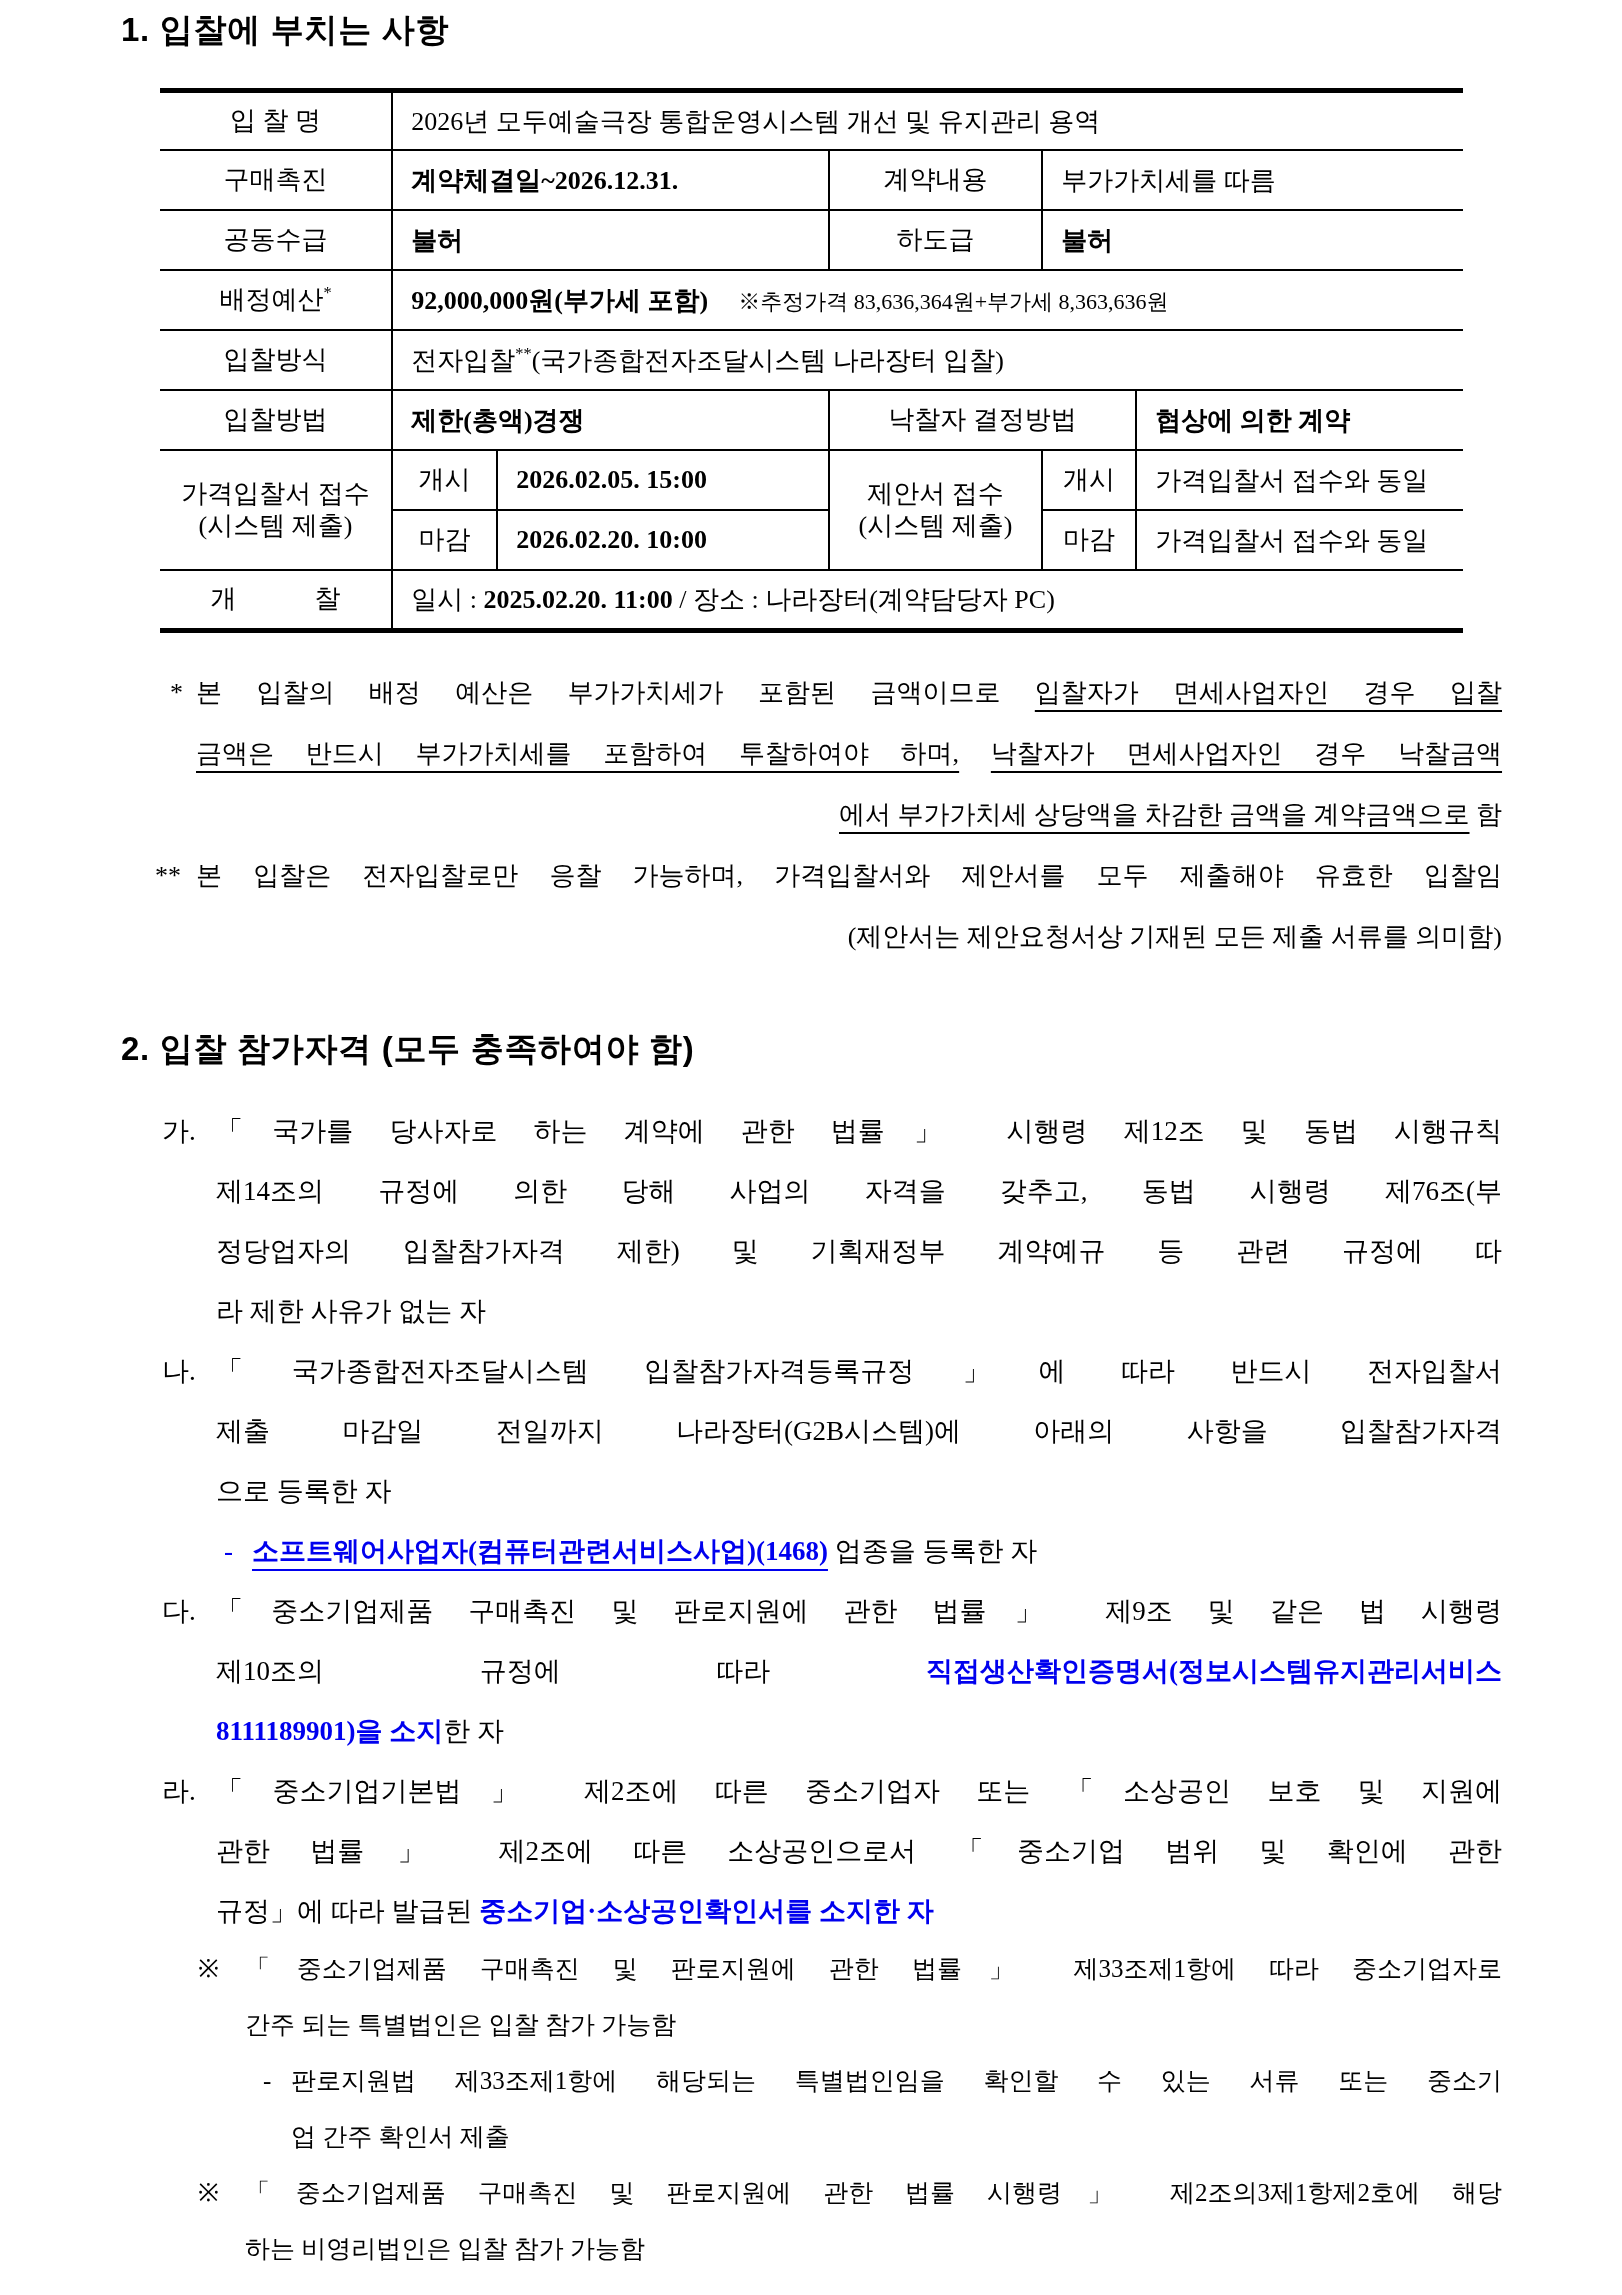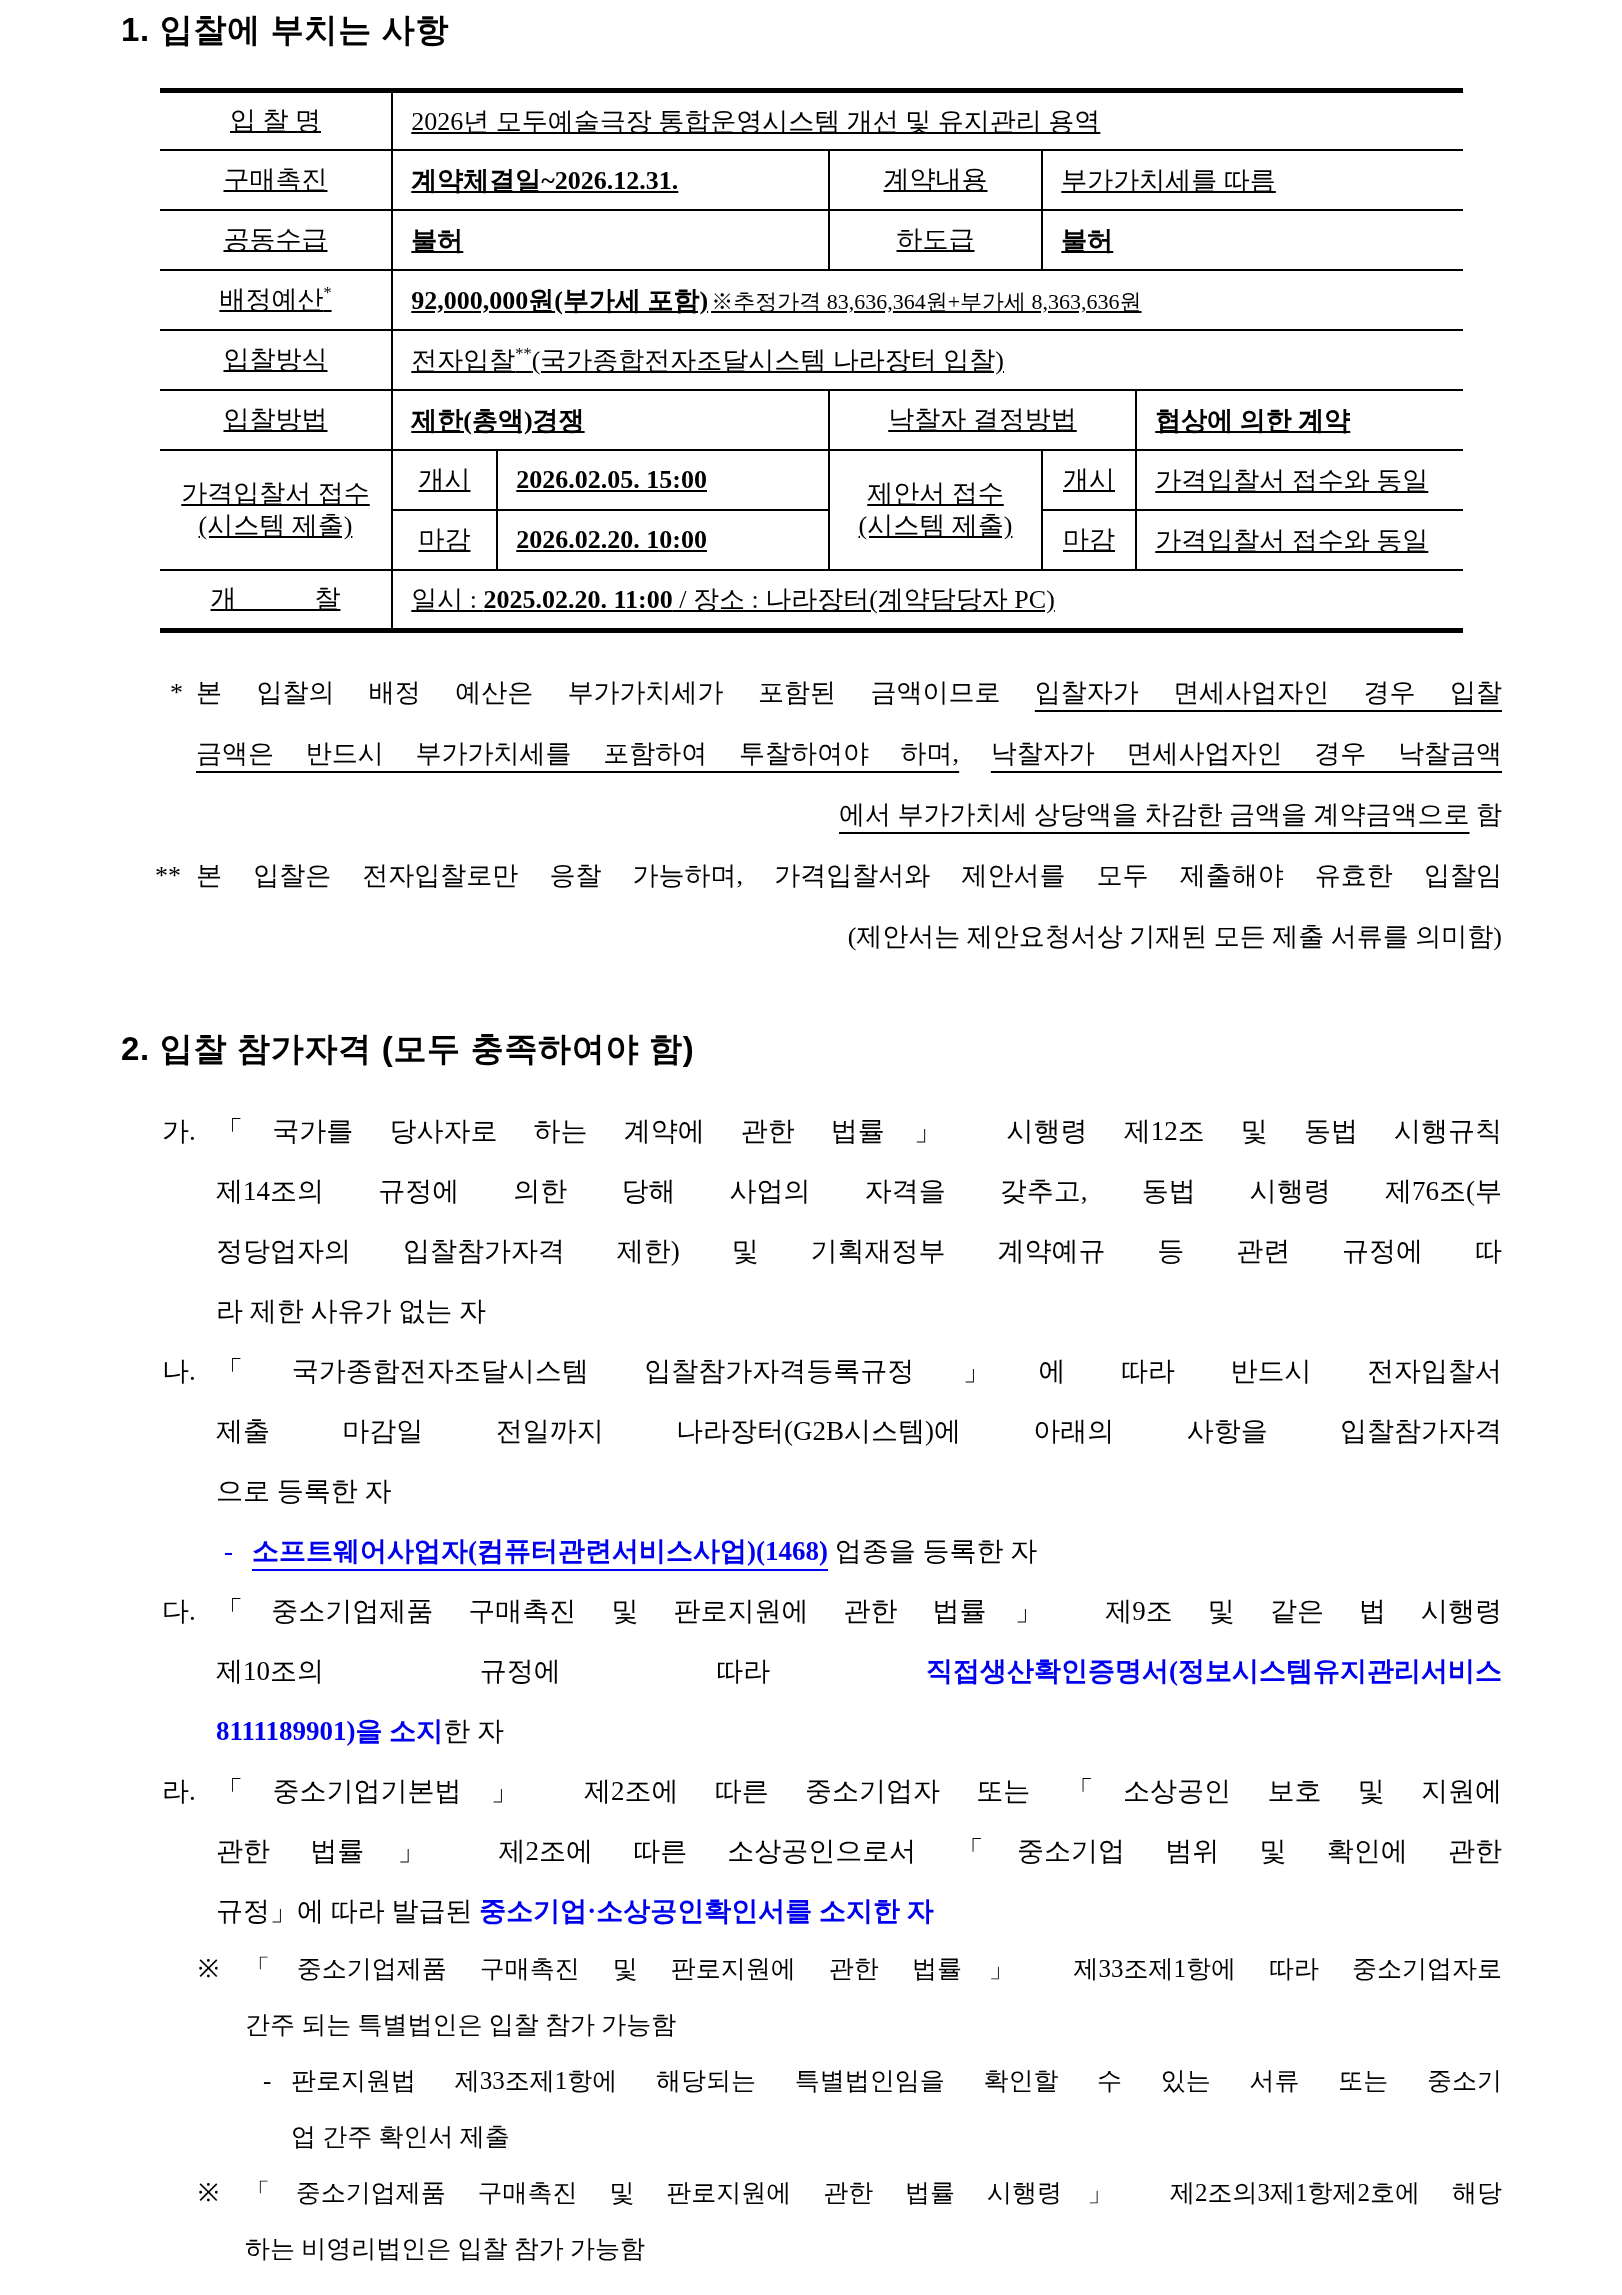--- a/index.html
+++ b/index.html
@@ -16,29 +16,28 @@
     font-weight:700; font-size:33px; letter-spacing:0.7px;
   }
   #sec2-title { margin-top:60px; }
 
   
   table.bid {
     border-collapse:collapse; table-layout:fixed;
     width:1302px; margin:35px 0 0 39px;
     border-top:5.9px solid #000; border-bottom:5.9px solid #000;
     font-size:26px;
-    text-decoration:underline;
   }
   table.bid td { border:2px solid #000; height:60px; vertical-align:middle; }
   table.bid td:first-child { border-left:none; }
   table.bid td:last-child  { border-right:none; }
   td.lab { text-align:center; padding:2.6px 5.2px; line-height:1.25; }
   td.val { text-align:left;  padding:2.6px 6.5px 2.6px 18.3px; }
   .b { font-weight:700; }
-  .sm { font-size:22px; padding-left:3px;margin-top:24px; }
+  .sm { font-size:22px; padding-left:30px;margin-top:24px; }
   sup.mark { font-size:16.4px; vertical-align:super; line-height:0; }
 
   
   .fnblock { margin-top:29px; font-size:26px; }
   .fline { position:relative; padding-left:75px; line-height:61px;text-align:right; }
   .fmark1 { position:absolute; left:49px; }
   .fmark2 { position:absolute; left:34px; }
 
   
   .items { margin-top:29px; font-size:27px; }

